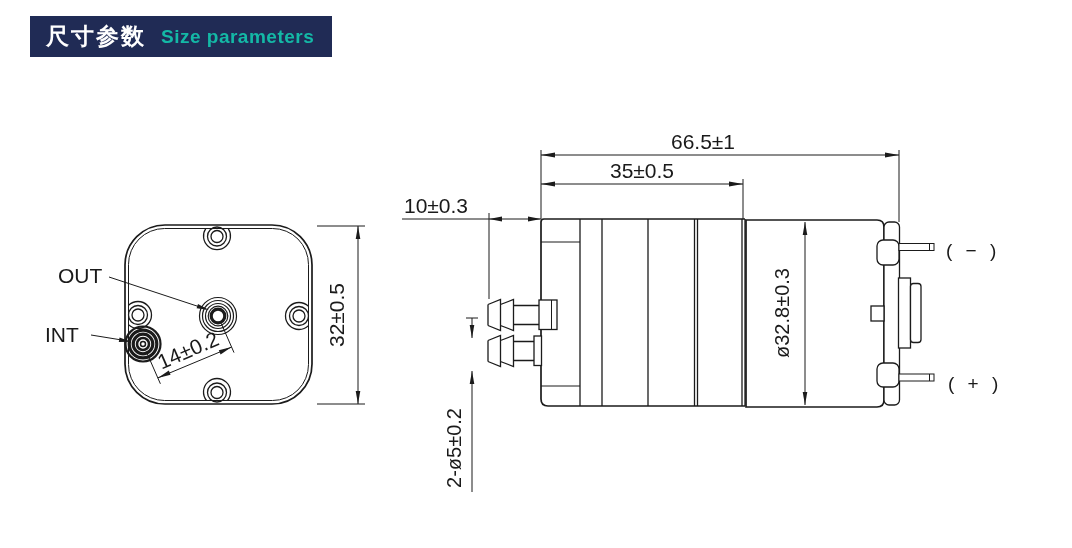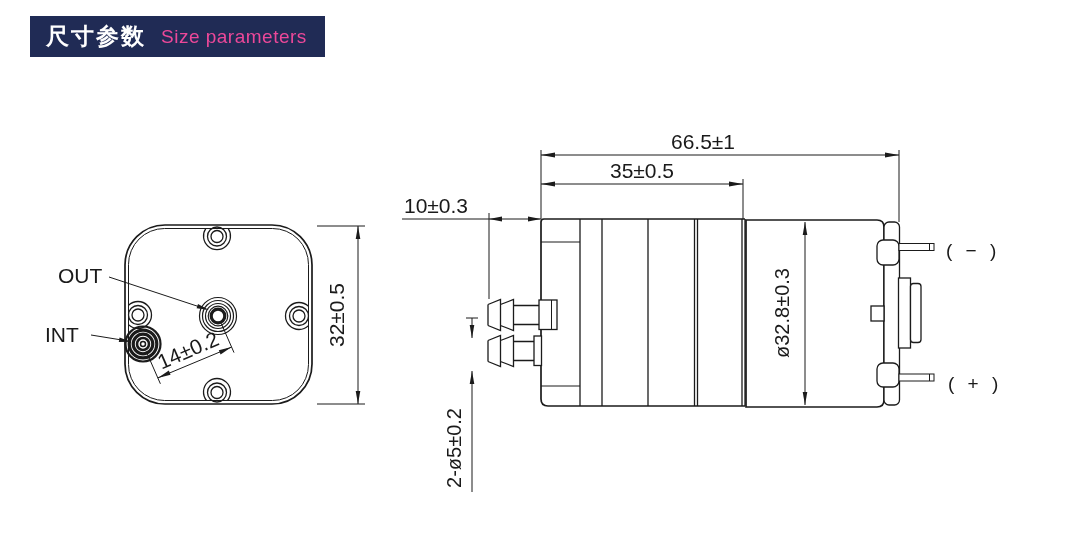--- a/index.html
+++ b/index.html
@@ -9,21 +9,21 @@
   }
   .header-badge{
     position:absolute;left:30px;top:16px;height:41px;min-width:276px;
     background:#202b55;color:#fff;display:flex;align-items:center;
     padding:0 18px 0 16px;box-sizing:border-box;gap:15px;
   }
   .header-badge .zh{
     font-size:23px;font-weight:bold;letter-spacing:2px;white-space:nowrap;
   }
   .header-badge .en{
-    font-size:19px;font-weight:400;color:#ec4899;letter-spacing:0.5px;white-space:nowrap;
+    font-size:19px;font-weight:700;color:#14b8a6;letter-spacing:0.5px;white-space:nowrap;
   }
   svg.drawing{position:absolute;left:0;top:0;}
   svg.drawing .ln{stroke:#1b1b1b;fill:none;}
   svg.drawing .thin{stroke-width:1;}
   svg.drawing .med{stroke-width:1.3;}
   svg.drawing .bold{stroke-width:1.7;}
   svg.drawing .fillw{fill:#ffffff;stroke:#1b1b1b;}
   svg.drawing .arw{fill:#1b1b1b;stroke:none;}
   svg.drawing text{fill:#1a1a1a;font-family:"Liberation Sans",sans-serif;}
   svg.drawing .dim{font-size:21px;}

